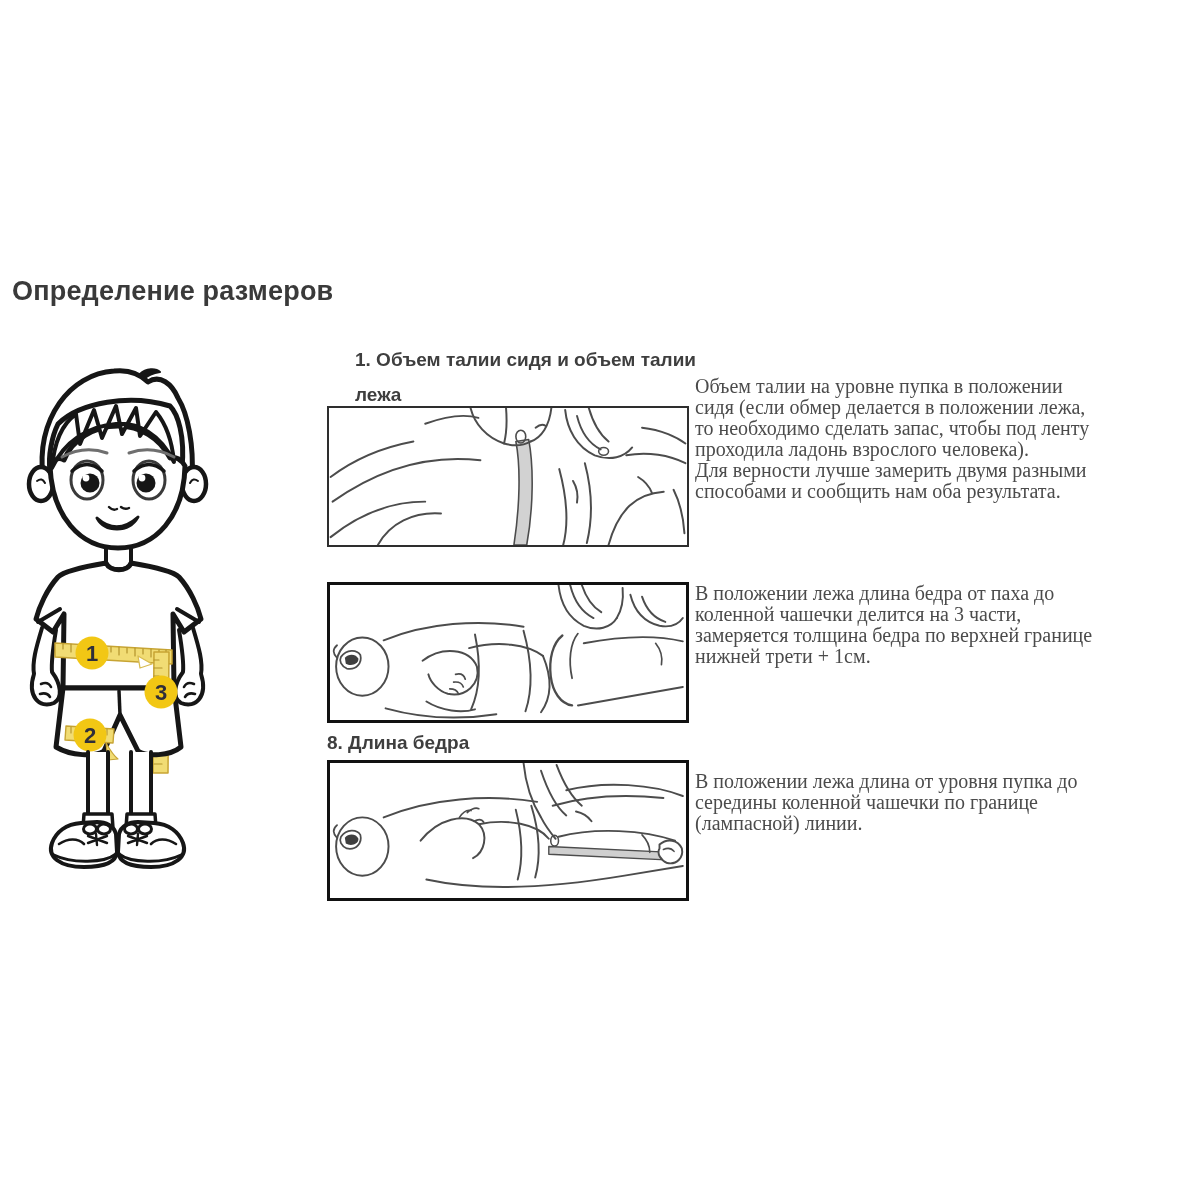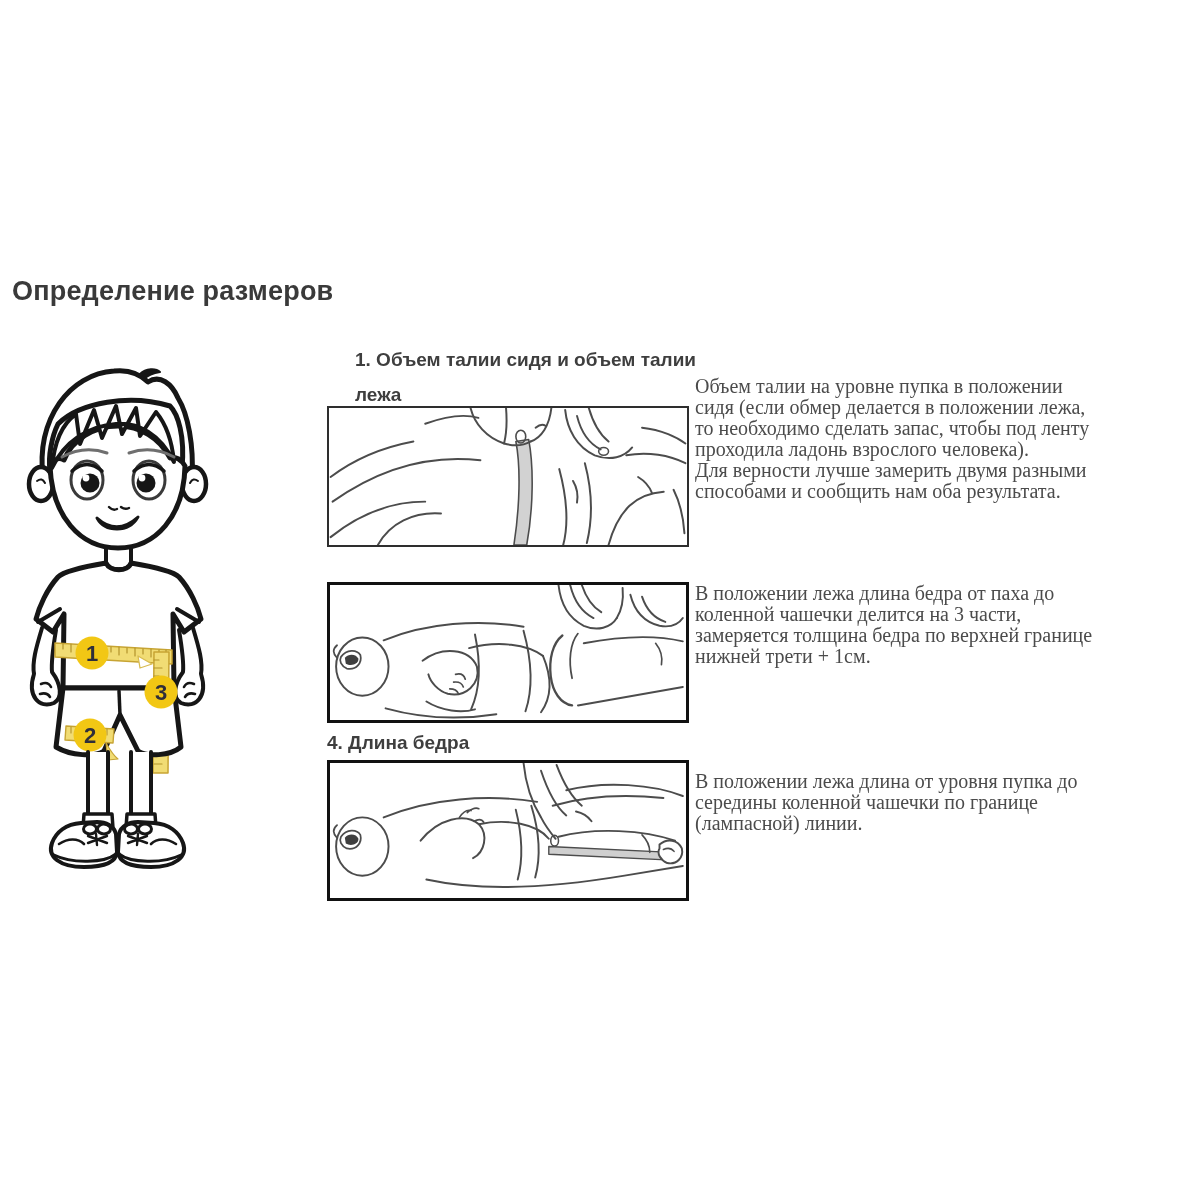--- a/index.html
+++ b/index.html
@@ -243,21 +243,21 @@
       <path d="M 258,60 C 300,52 334,52 360,58"></path>
       <path d="M 252,124 C 296,116 332,110 360,105"></path>
       <path d="M 332,60 q 8,10 6,22" stroke-width="1.7"></path>
     </svg>
   </div>
   <div class="section-text p2">В положении лежа длина бедра от паха до
 коленной чашечки делится на 3 части,
 замеряется толщина бедра по верхней границе
 нижней трети + 1см.</div>
 
-  <div class="section-heading h3">4. Длина бедра</div>
+  <div class="section-heading h3">8. Длина бедра</div>
   <div class="illustration-box box3">
     <svg viewBox="0 0 360 139" fill="none" stroke="#4c4c4c" stroke-width="2" stroke-linecap="round" stroke-linejoin="round">
 
       <ellipse cx="30" cy="86" rx="27" ry="30"></ellipse>
       <path d="M 4,64 q -7,6 0,13" stroke-width="1.8"></path>
       <path d="M 8,76 C 14,68 24,68 28,74 C 30,82 24,90 14,88 C 8,85 6,80 8,76 Z" stroke-width="1.8"></path>
       <path d="M 12,77 C 16,72 24,73 26,78 C 26,84 18,86 13,83 Z" fill="#3f3f3f" stroke="none"></path>
 
       <path d="M 52,56 C 100,36 160,32 210,40"></path>
       <path d="M 240,28 C 280,18 330,22 360,34"></path>

